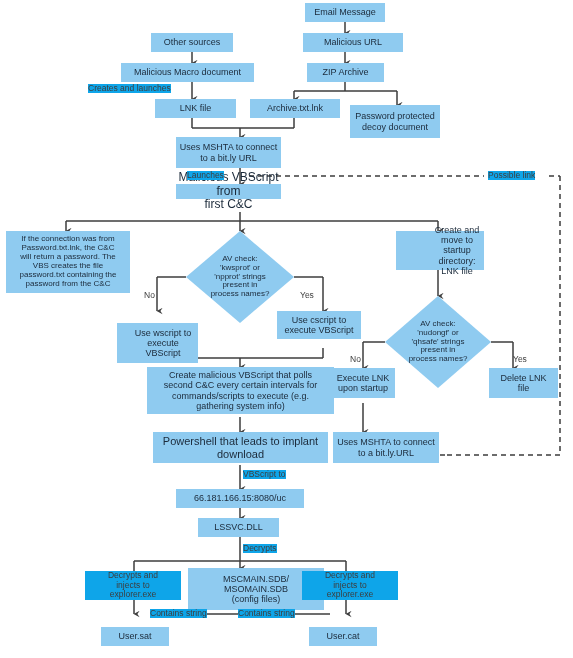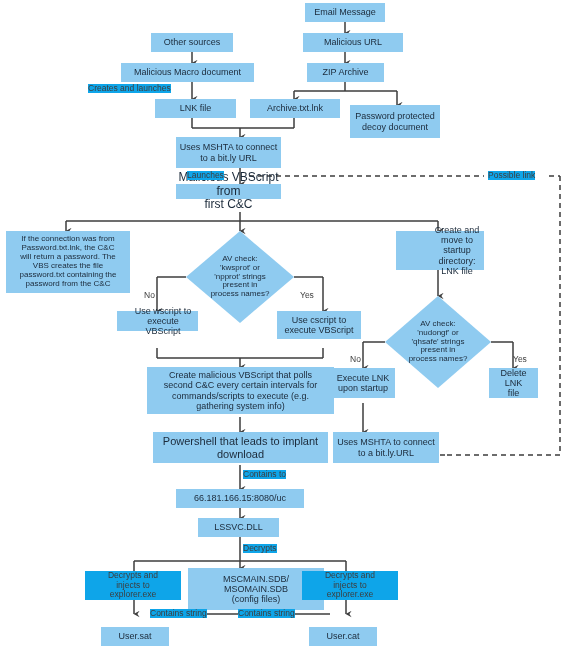--- a/index.html
+++ b/index.html
@@ -158,30 +158,30 @@
 Password.txt.lnk, the C&amp;C
 will return a password. The
 VBS creates the file
 password.txt containing the
 password from the C&amp;C</div>
 
   <div class="node" style="left:396px;top:231px;width:88px;height:39px;font-size:9px;padding-left:36px;">Create and move to
 startup directory:
 LNK file</div>
 
-  <div class="node" style="left:117px;top:311px;width:81px;height:20px;font-size:9px;padding-left:13px;">Use wscript to
+  <div class="node" style="left:117px;top:323px;width:81px;height:40px;font-size:9px;padding-left:13px;">Use wscript to
 execute VBScript</div>
 
   <div class="node" style="left:277px;top:311px;width:84px;height:28px;font-size:9px;">Use cscript to
 execute VBScript</div>
 
   <div class="node" style="left:331px;top:368px;width:64px;height:30px;font-size:9px;">Execute LNK
 upon startup</div>
 
-  <div class="node" style="left:489px;top:368px;width:49px;height:30px;font-size:9px;">Delete LNK
+  <div class="node" style="left:489px;top:368px;width:69px;height:30px;font-size:9px;">Delete LNK
 file</div>
 
   <div class="node" style="left:147px;top:367px;width:187px;height:47px;font-size:9px;">Create malicious VBScript that polls
 second C&amp;C every certain intervals for
 commands/scripts to execute (e.g.
 gathering system info)</div>
 
   <div class="node" style="left:333px;top:432px;width:106px;height:31px;font-size:9px;">Uses MSHTA to connect
 to a bit.ly.URL</div>
 
@@ -229,21 +229,21 @@
   <div class="lbl" style="left:488px;top:171px;font-size:8.5px;">Possible link</div>
 
   <div class="dlabel" style="left:144px;top:291px;font-size:8.5px;">No</div>
 
   <div class="dlabel" style="left:300px;top:291px;font-size:8.5px;">Yes</div>
 
   <div class="dlabel" style="left:350px;top:355px;font-size:8.5px;">No</div>
 
   <div class="dlabel" style="left:513px;top:355px;font-size:8.5px;">Yes</div>
 
-  <div class="lbl" style="left:243px;top:470px;font-size:8.5px;">Contains to</div>
+  <div class="lbl" style="left:243px;top:470px;font-size:8.5px;">VBScript to</div>
 
   <div class="lbl" style="left:243px;top:544px;font-size:8.5px;">Decrypts</div>
 
   <div class="lbl" style="left:85px;top:571px;font-size:8.5px;line-height:1.12;text-align:center;white-space:pre-line;width:96px;">Decrypts and
 injects to
 explorer.exe</div>
 
   <div class="lbl" style="left:302px;top:571px;font-size:8.5px;line-height:1.12;text-align:center;white-space:pre-line;width:96px;">Decrypts and
 injects to
 explorer.exe</div>

